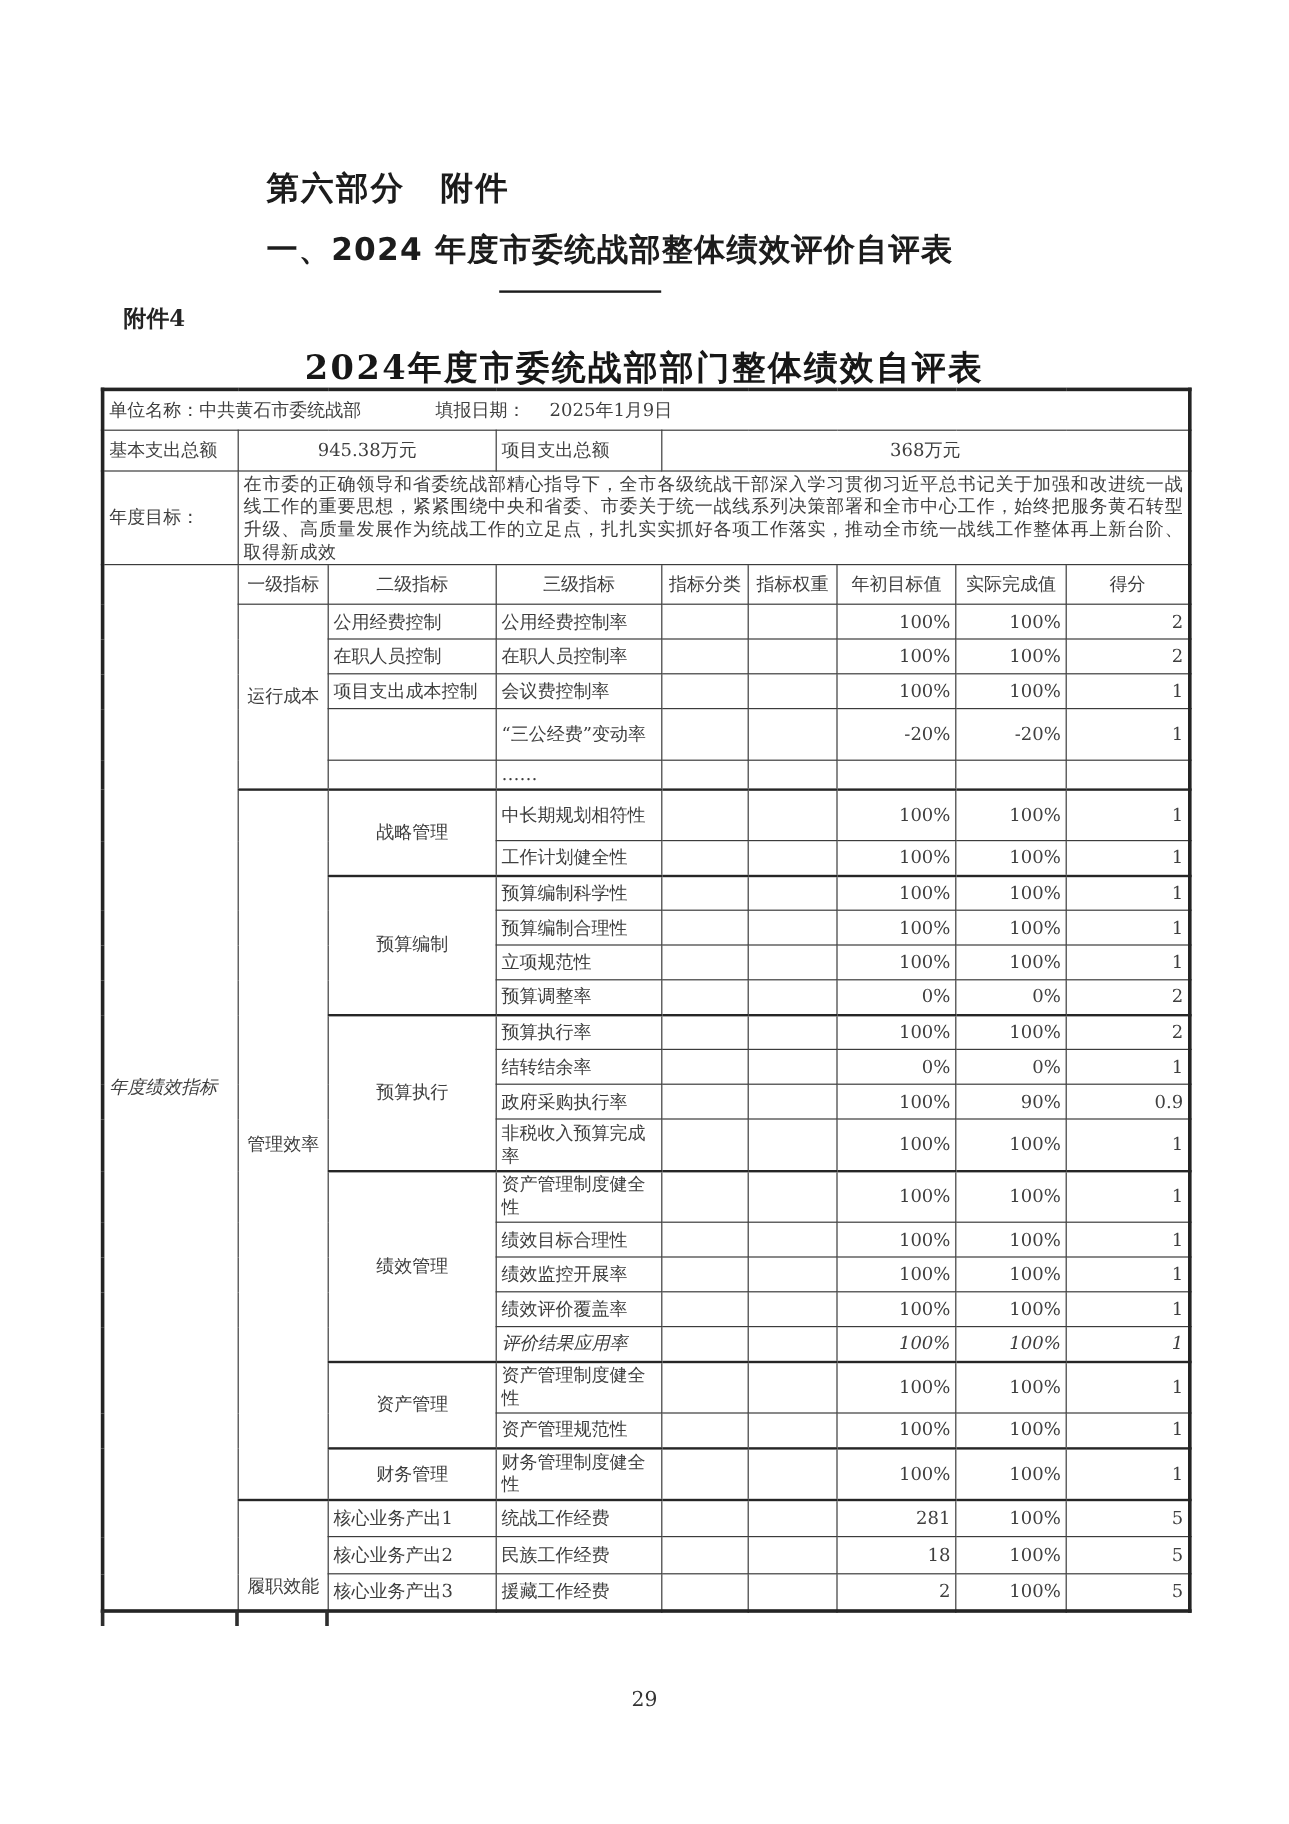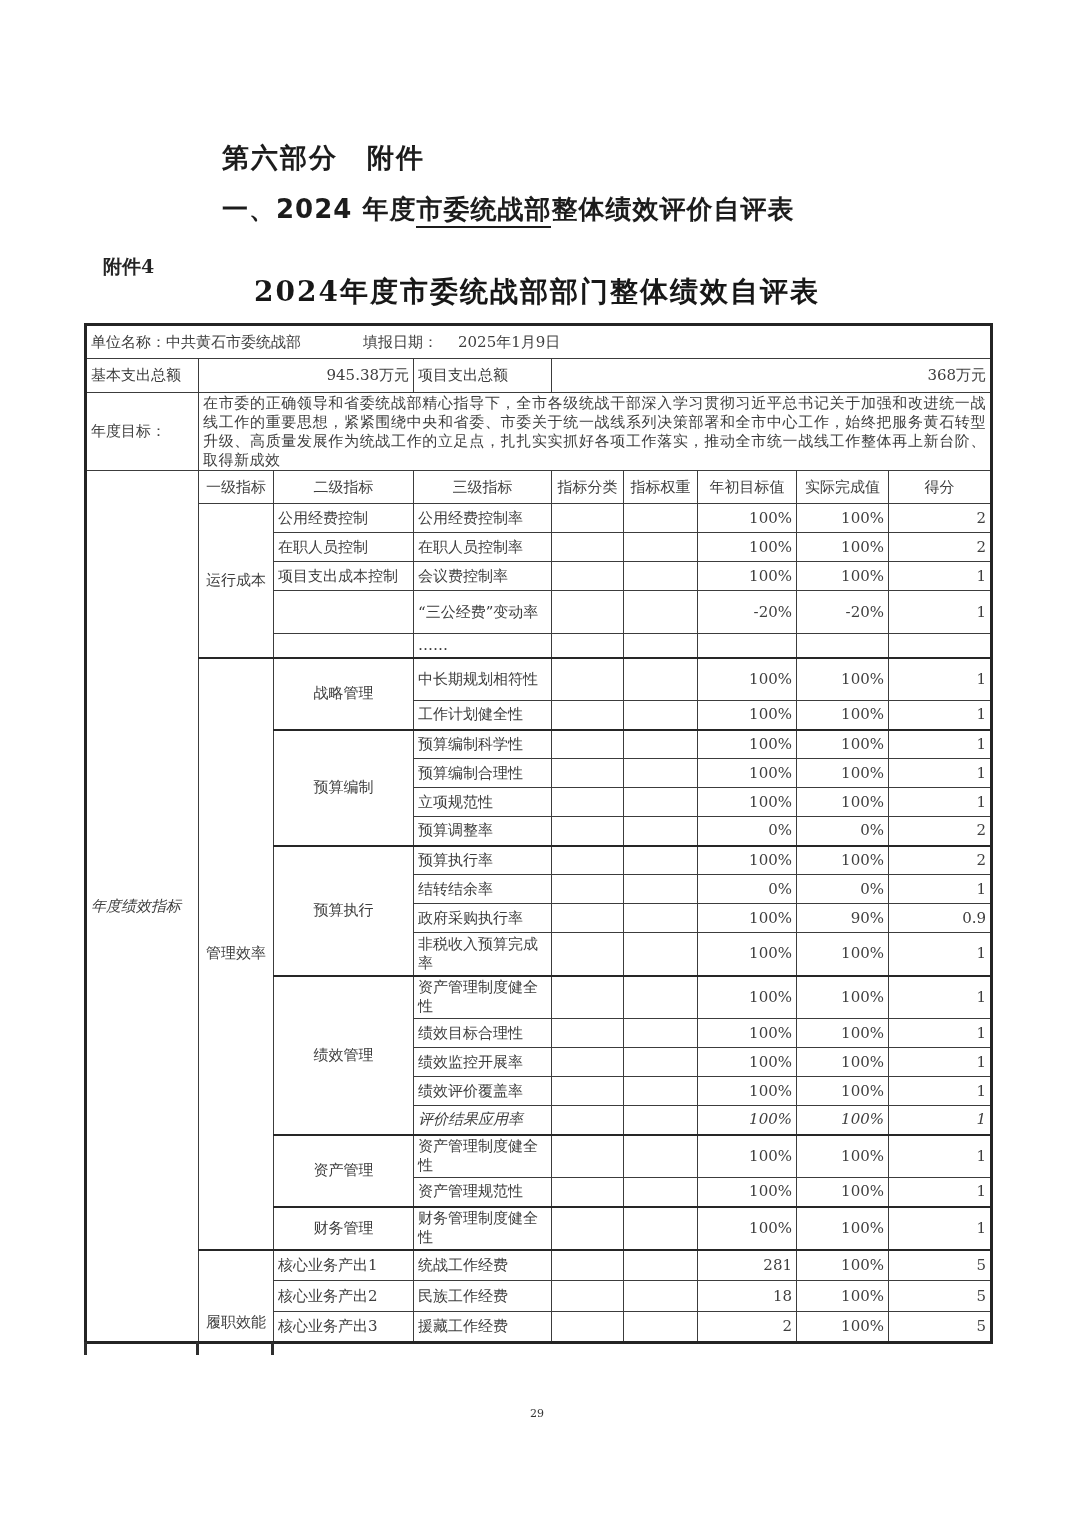--- a/index.html
+++ b/index.html
@@ -11,62 +11,62 @@
   .section-heading{
     position:absolute;left:222px;top:142px;margin:0;
     font:bold 27px/1.2 "DejaVu Sans","Liberation Sans",sans-serif;
     color:#1c1c1c;letter-spacing:2px;white-space:nowrap;text-align:right;
   }
   .sub-heading{
     position:absolute;left:222px;top:194px;margin:0;
     font:bold 26px/1.2 "DejaVu Sans","Liberation Sans",sans-serif;
     color:#1c1c1c;letter-spacing:1px;white-space:nowrap;
   }
-  .sub-heading .ul{border-bottom:2.5px solid #1c1c1c;padding-bottom:2px;}
+  .sub-heading .ul{border-bottom:2.5px solid #1c1c1c;padding-bottom:18px;}
   .attachment-label{
     position:absolute;left:88px;top:240px;margin:15px;
     font:bold 19px/1.2 "DejaVu Serif","Liberation Serif",serif;color:#242424;
   }
   .doc-title{
-    position:absolute;left:84px;top:275px;width:906px;margin:0;text-align:center;
+    position:absolute;left:84px;top:290px;width:906px;margin:0;text-align:center;
     font:bold 28px/1.2 "DejaVu Serif","Liberation Serif",serif;
     color:#171717;letter-spacing:2px;white-space:nowrap;
   }
   table.main{
     position:absolute;left:84px;top:323px;width:906px;
     border-collapse:collapse;table-layout:fixed;
     border:3px solid #242424;
   }
   table.main td{
     border:1.5px solid #3c3c3c;
     font-size:15px;color:#3e3e3e;padding:0 4px;overflow:hidden;
     vertical-align:middle;line-height:19px;
   }
   tr.gt td{border-top:2.5px solid #262626;}
   td.lbl{text-align:left;padding-left:7px;white-space:nowrap;}
-  td.val{text-align:right;padding-left:7px;}
+  td.val{text-align:center;padding-left:7px;}
   td.goal-text{
     text-align:justify;padding:4px 9px;font-size:15.5px;line-height:19.5px;
     letter-spacing:0.5px;color:#404040;
   }
   td.hd{text-align:center;white-space:nowrap;}
   td.l1cell{text-align:center;}
   td.l1cell.vb{vertical-align:bottom;padding-bottom:9px;}
   td.l2cell{text-align:left;padding-left:6px;}
   td.l2cell.cc{text-align:center;padding-left:4px;}
   td.l3cell{text-align:left;padding:2px 12px 2px 9px;}
   td.num{text-align:right;padding-right:22px;color:#474747;}
   td.score{text-align:right;padding-right:13px;color:#474747;}
   td.rowhead{text-align:left;padding-left:7px;vertical-align:middle;font-style:italic;}
   .unit-date span.gap{display:inline-block;width:62px;}
   .date-gap{display:inline-block;width:20px;}
   .cut-mark{position:absolute;width:2.5px;height:13px;background:#2e2e2e;}
   .page-number{
     position:absolute;left:0;top:1407px;width:1074px;text-align:center;
-    font-size:11px;color:#333333;
+    font-size:17px;color:#333333;
   }
 </style>
 </head>
 <body>
 
 <div class="page">
 
   <h1 class="section-heading">第六部分　附件</h1>
 
   <h2 class="sub-heading"><span>一、2024 年度</span><span class="ul">市委统战部</span><span>整体绩效评价自评表</span></h2>

